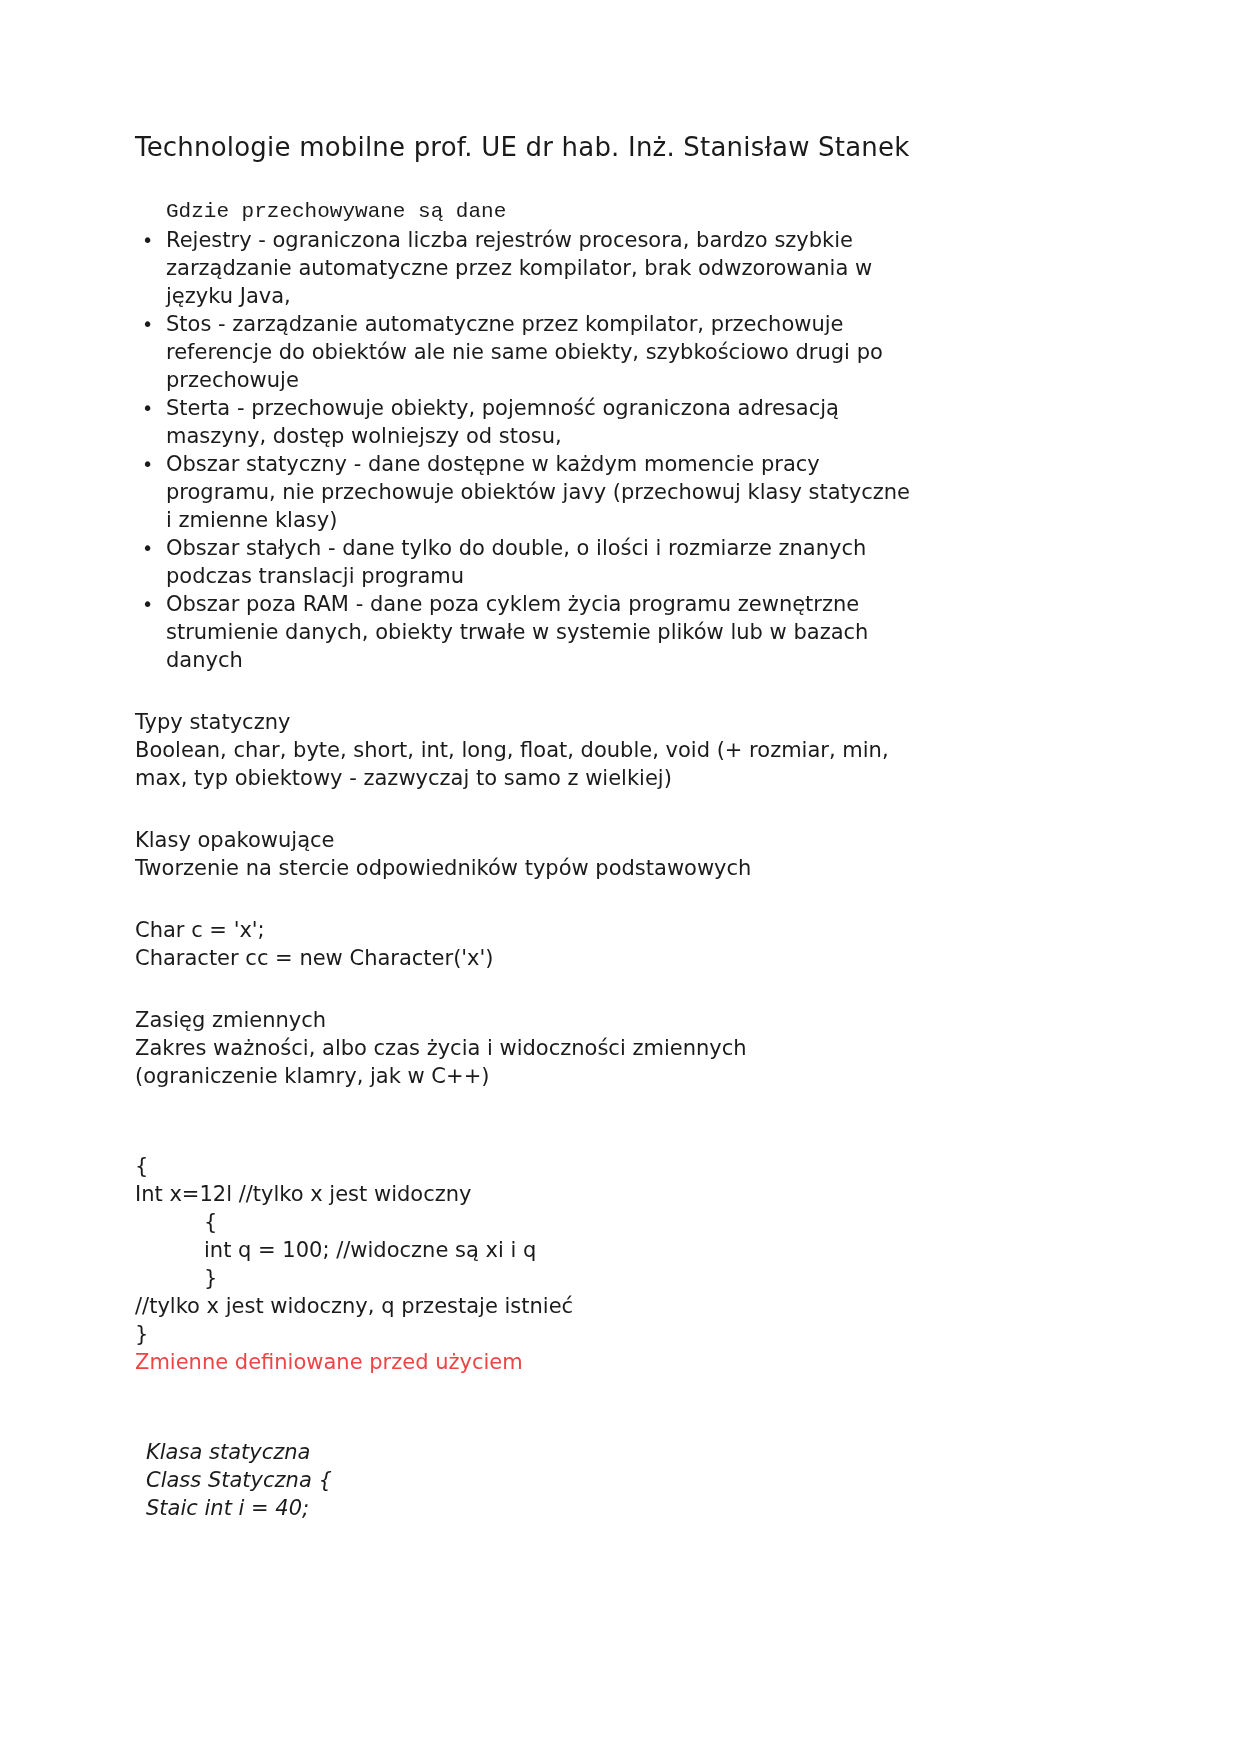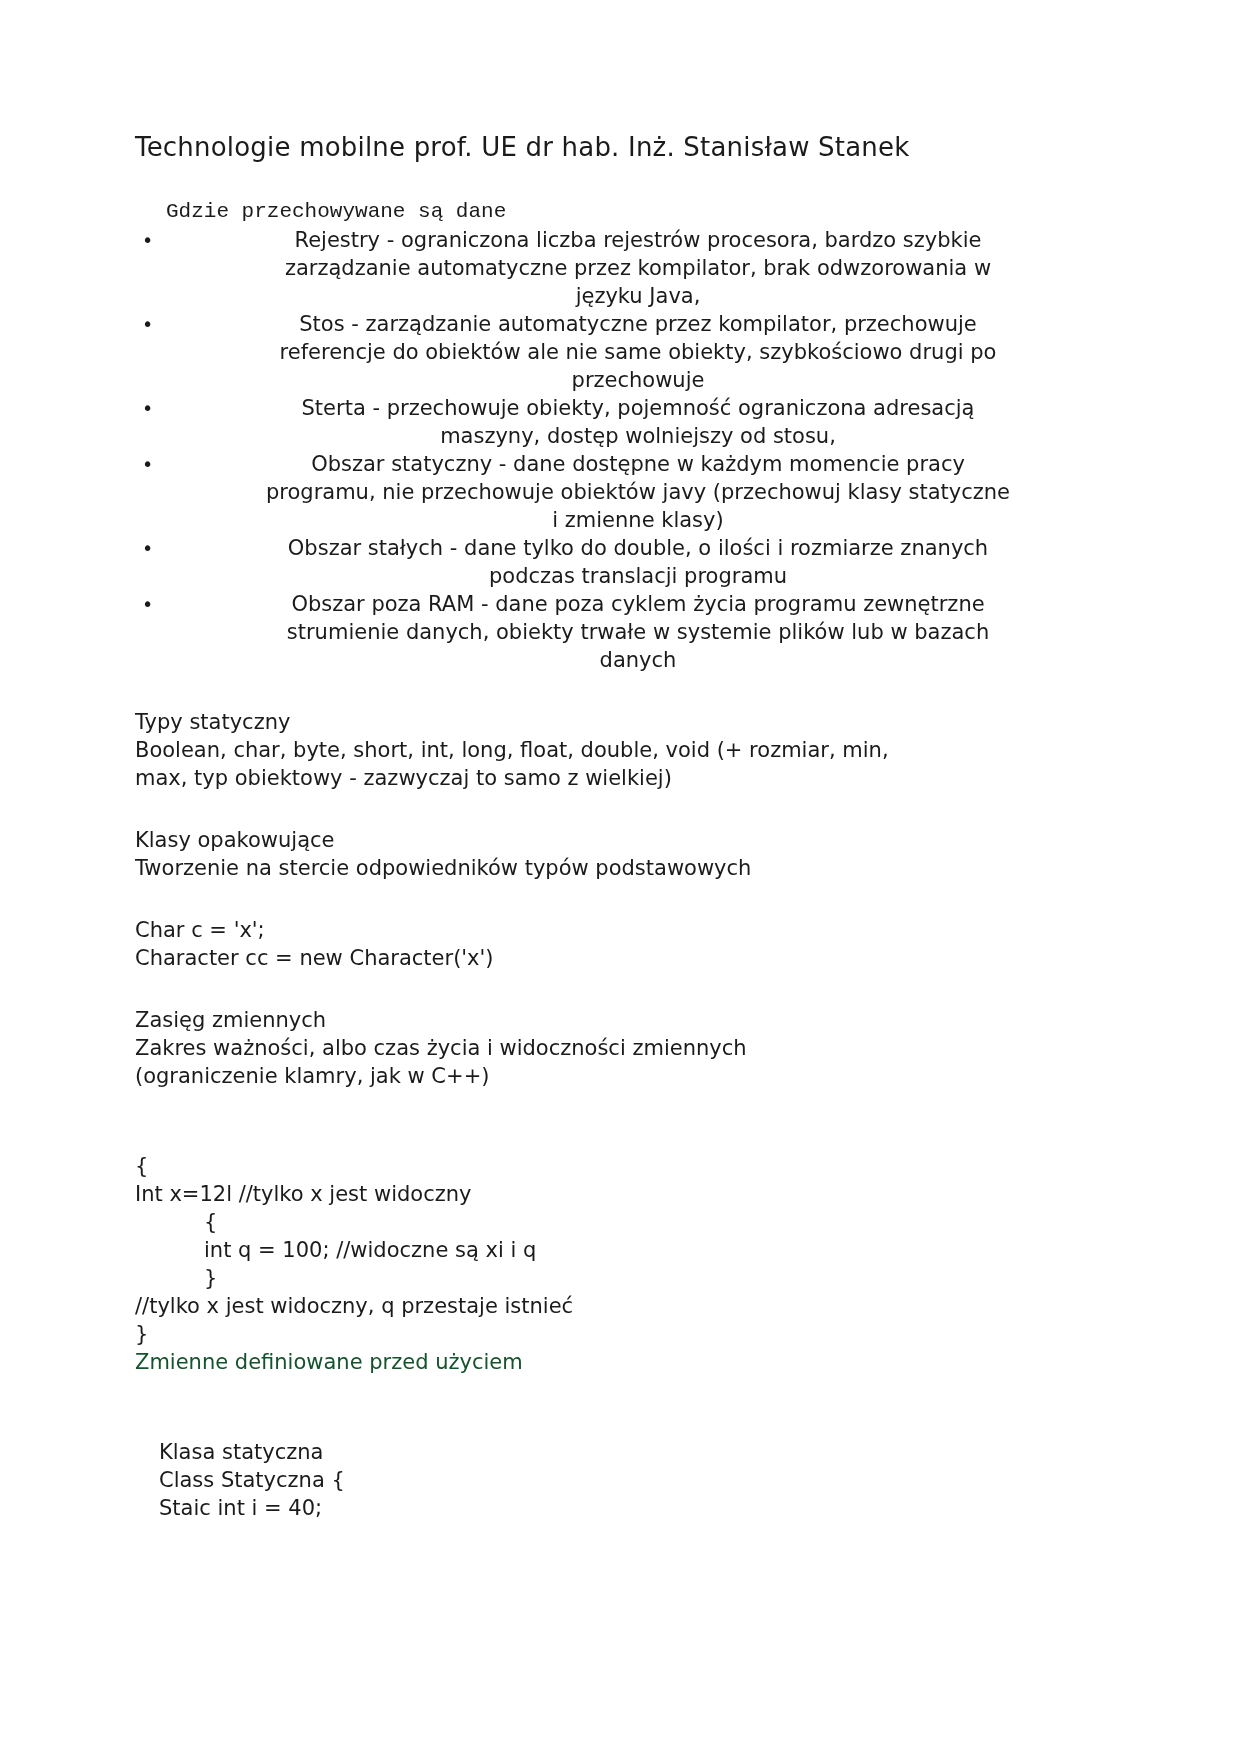--- a/index.html
+++ b/index.html
@@ -38,47 +38,47 @@
     font-family: Liberation Mono, monospace;
   }
   ul.bullet-list {
     list-style: none;
     margin: 0;
     padding: 0;
   }
   li.bullet-item {
     position: relative;
     padding-left: 31px;
-    text-align: center;
   }
   li.bullet-item::before {
     content: "\2022";
     position: absolute;
     left: 7px;
     top: 0;
     font-size: 19px;
   }
   .para {
     margin-top: 34px;
   }
   .para.gap-large {
     margin-top: 62px;
   }
   .para.offset {
-    margin-left: 24px;
+    margin-left: 11px;
+    font-style: italic;
   }
   .line {
     white-space: pre-wrap;
     min-height: 28px;
   }
   .line.indent {
     margin-left: 69px;
   }
   .line.muted {
-    color: #14532d;
+    color: #ef4444;
   }
 </style>
 </head>
 <body>
 
 <div class="page">
   <h1 class="doc-title">Technologie mobilne prof. UE dr hab. Inż. Stanisław Stanek</h1>
   <div class="intro-line line">Gdzie przechowywane są dane</div>
   <ul class="bullet-list">
       <li class="bullet-item">

